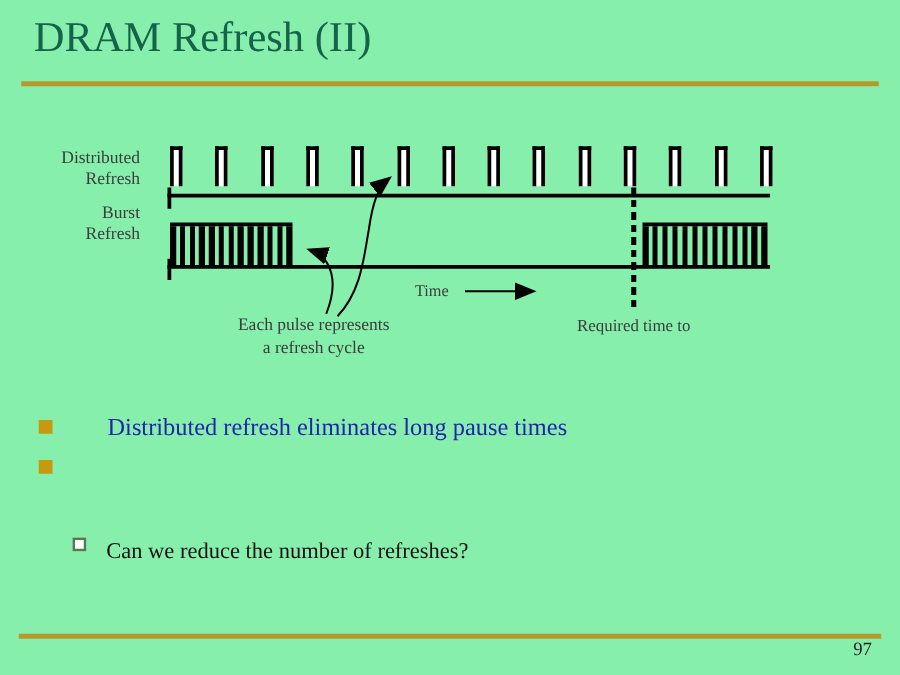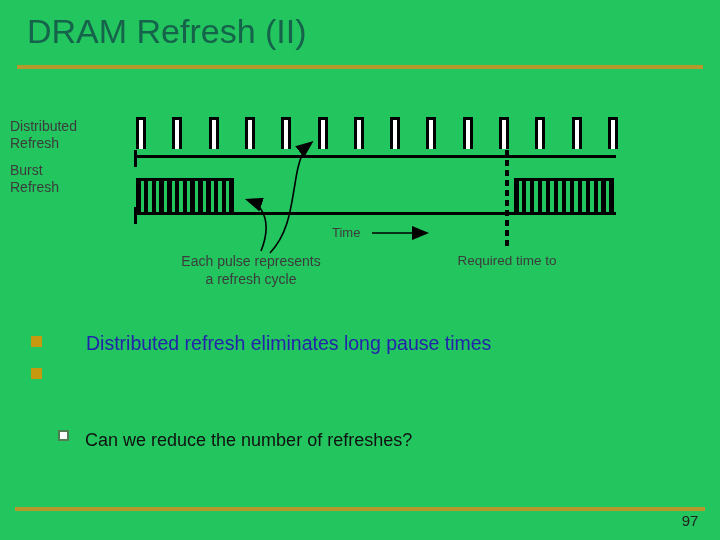--- a/index.html
+++ b/index.html
@@ -1,31 +1,31 @@
 <!DOCTYPE html>
 <html style="--title-green: #15634A; --accent-gold: #B6992C; --bullet-gold: #C6990F; --sub-bullet-green: #4E7E50; --bullet-blue: #2323AB; --diagram-text: #3C3C3C; --ink: #000000;"><head>
 <meta charset="utf-8">
 <style>
   :root{
     --title-green:#15634A; --accent-gold:#B6992C; --bullet-gold:#C6990F;
     --sub-bullet-green:#4E7E50; --bullet-blue:#2323AB; --diagram-text:#3C3C3C; --ink:#000000;
   }
   html,body{margin:0;padding:0;background:#888;}
   .slide{
-    position:relative;width:720px;height:540px;background:#22c55e;overflow:hidden;
-    font-family:Liberation Sans, sans-serif;
+    position:relative;width:720px;height:540px;background:#86efac;overflow:hidden;
+    font-family:Liberation Serif, serif;
   }
   .abs{position:absolute;}
   .title{left:27px;top:12px;font-size:34px;font-weight:400;color:var(--title-green);letter-spacing:0;}
   .title-rule{left:17px;top:65px;width:686px;height:4px;background:var(--accent-gold);}
   .bottom-rule{left:15px;top:507px;width:690px;height:3.5px;background:var(--accent-gold);}
   .page-num{left:676px;top:512px;width:28px;text-align:center;font-size:15px;color:#222;}
 
   
-  .row-label{left:10px;width:102px;font-size:14px;line-height:17px;color:var(--diagram-text);}
+  .row-label{left:10px;width:102px;text-align:right;font-size:14px;line-height:17px;color:var(--diagram-text);}
   .lbl-dist{top:118px;}
   .lbl-burst{top:162px;}
   .pulse{position:absolute;top:0;width:4px;height:29px;border:3px solid var(--ink);border-bottom:none;background:#fff;}
   .dist-pulses{left:136px;top:117px;width:490px;height:33px;}
   .baseline{height:3px;background:var(--ink);}
   .bl1{left:134px;top:154.5px;width:482px;}
   .bl2{left:134px;top:212px;width:482px;}
   .tick{width:3px;background:var(--ink);}
   .tick1{left:134px;top:150px;height:17px;}
   .tick2{left:134px;top:207px;height:17px;}

